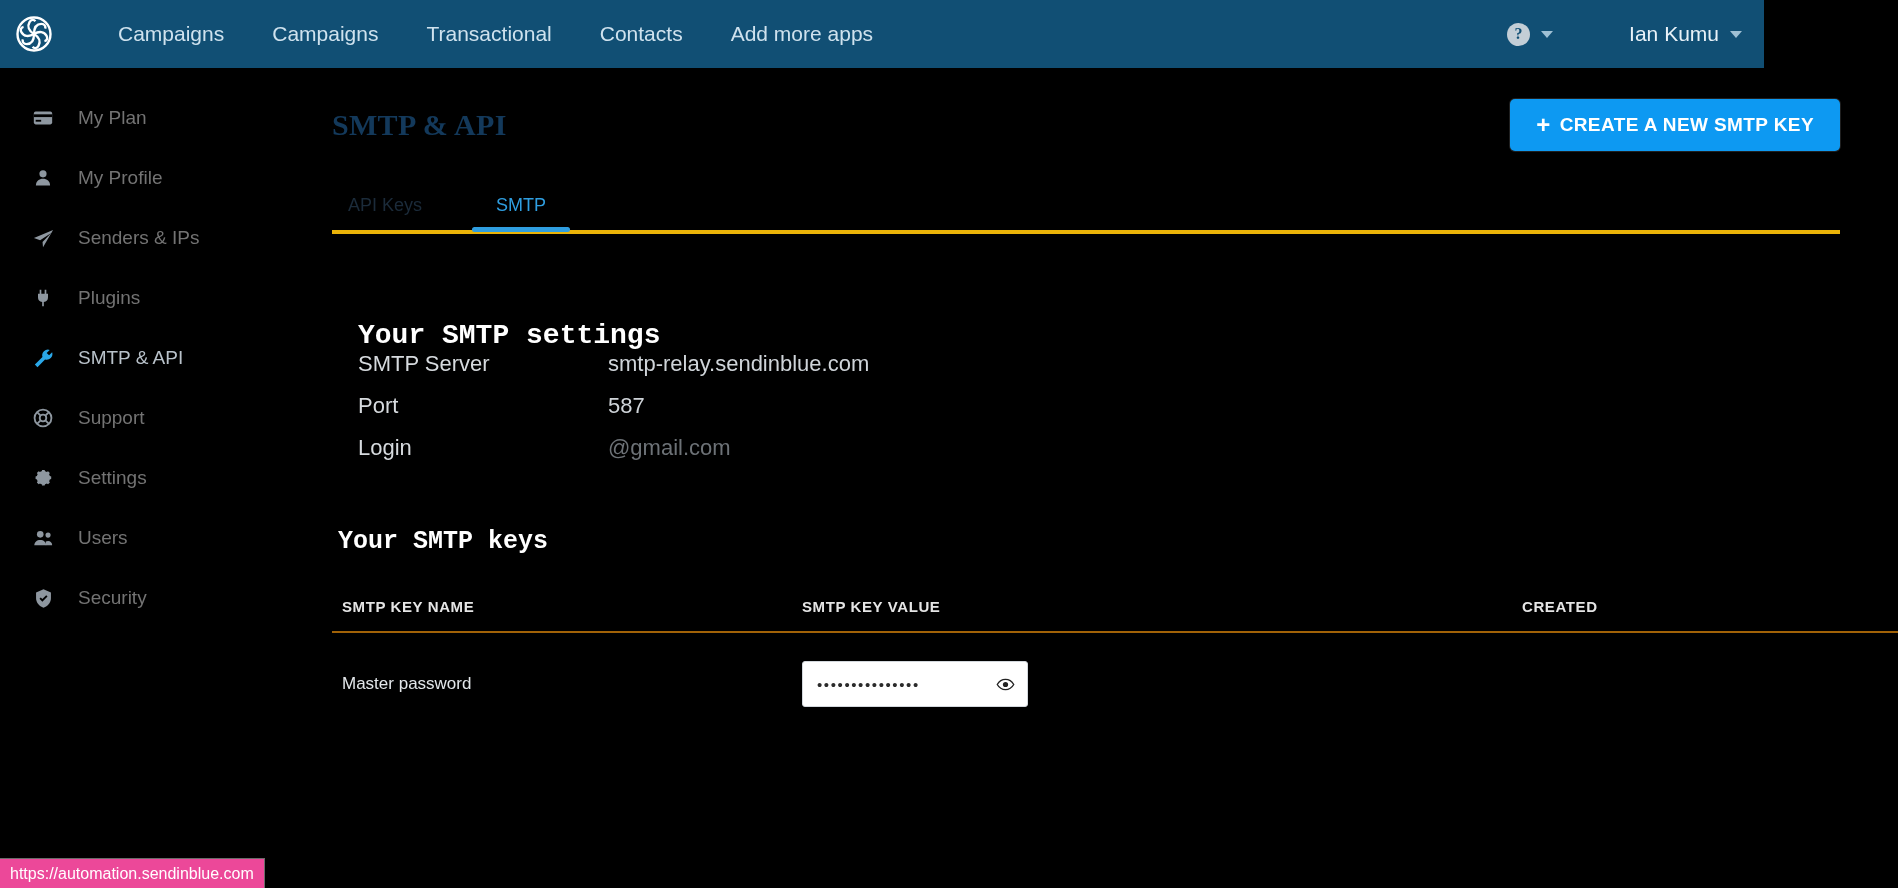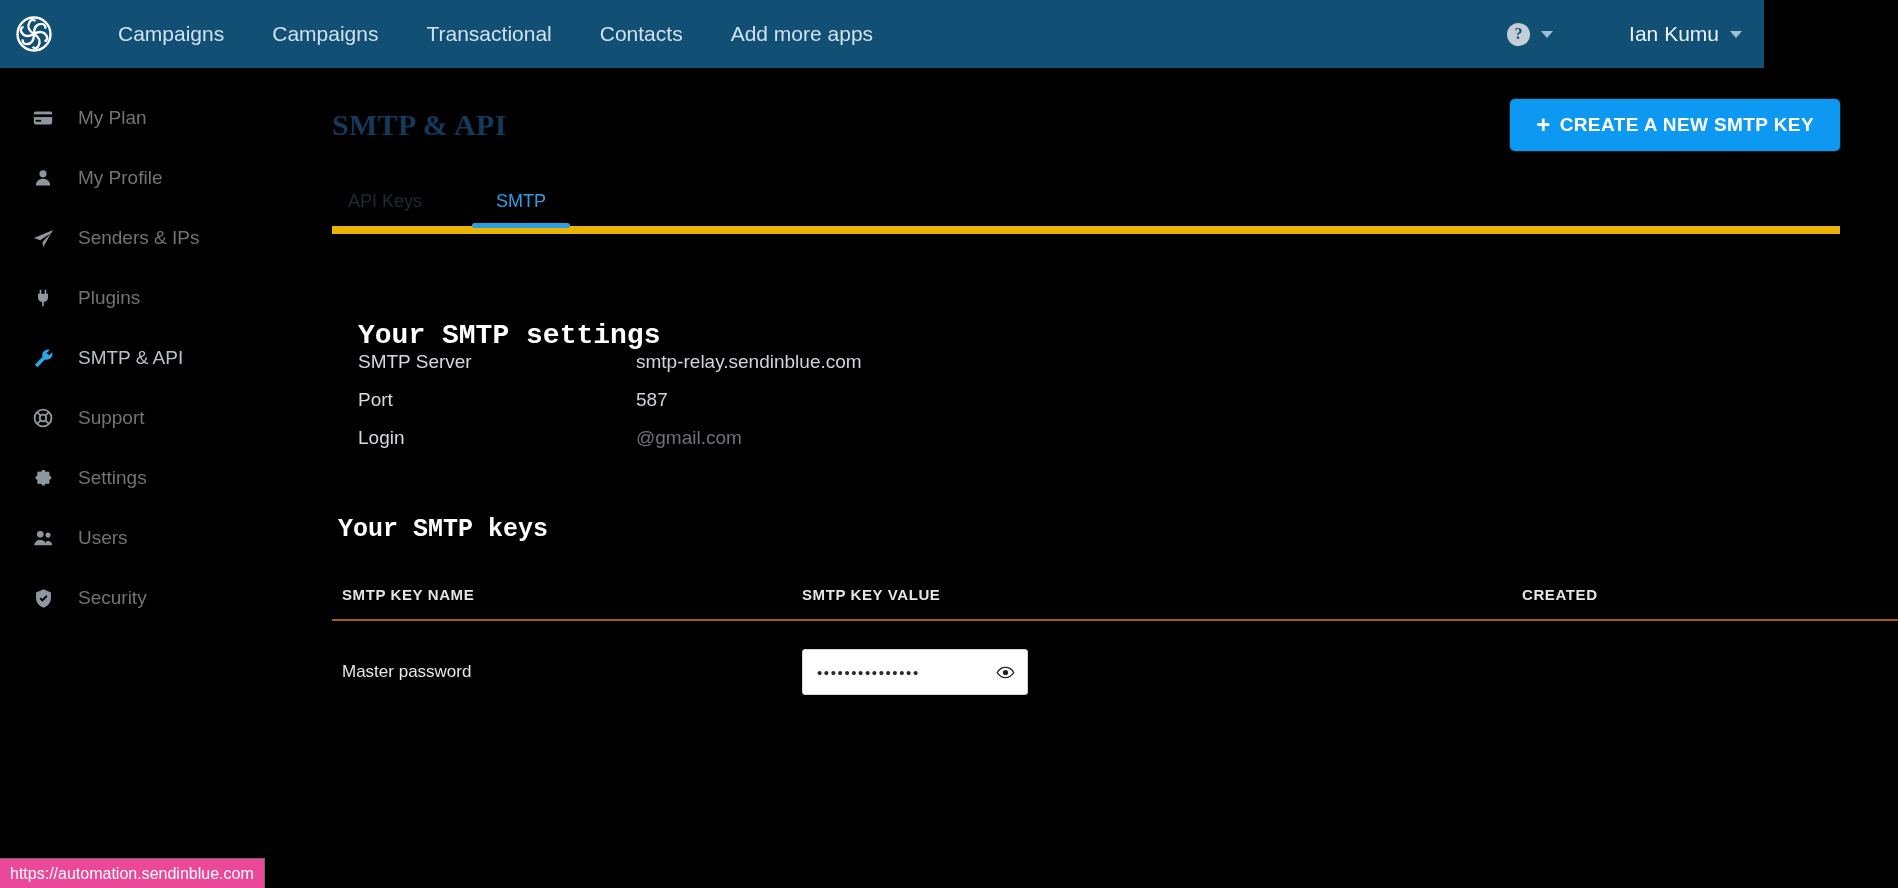--- a/index.html
+++ b/index.html
@@ -121,21 +121,21 @@
     display: flex; align-items: center;
     cursor: pointer;
     font-family: "Liberation Sans", sans-serif;
     box-shadow: 0 0 0 1px rgba(255,255,255,0.12);
   }
   #create-key-btn .plus { font-size: 24px; margin-right: 9px; line-height: 1; }
 
   
   #tabs-wrap {
     margin-top: 24px;
-    border-bottom: 8px solid #eab308;
+    border-bottom: 4px solid #eab308;
     display: flex;
     align-items: flex-end;
     height: 56px;
     text-decoration: underline;
   }
   .tab {
     font-size: 18px;
     color: #1b2b3a;
     padding: 0 6px 14px 6px;
     margin-right: 62px;
@@ -158,22 +158,21 @@
   #settings-block { margin-top: 86px; padding-left: 26px; }
   .section-title {
     font-size: 28px;
     color: #ffffff;
     font-family: Liberation Mono, monospace;
     white-space: nowrap;
   }
   .settings-row {
     display: flex;
     margin-bottom: 16px;
-    font-size: 19px;
-    gap: 28px;
+    font-size: 22px;
   }
   .settings-label {
     width: 250px;
     color: #d6dade;
     white-space: nowrap;
   }
   .settings-value {
     color: #cfd4d9;
     white-space: nowrap;
   }

